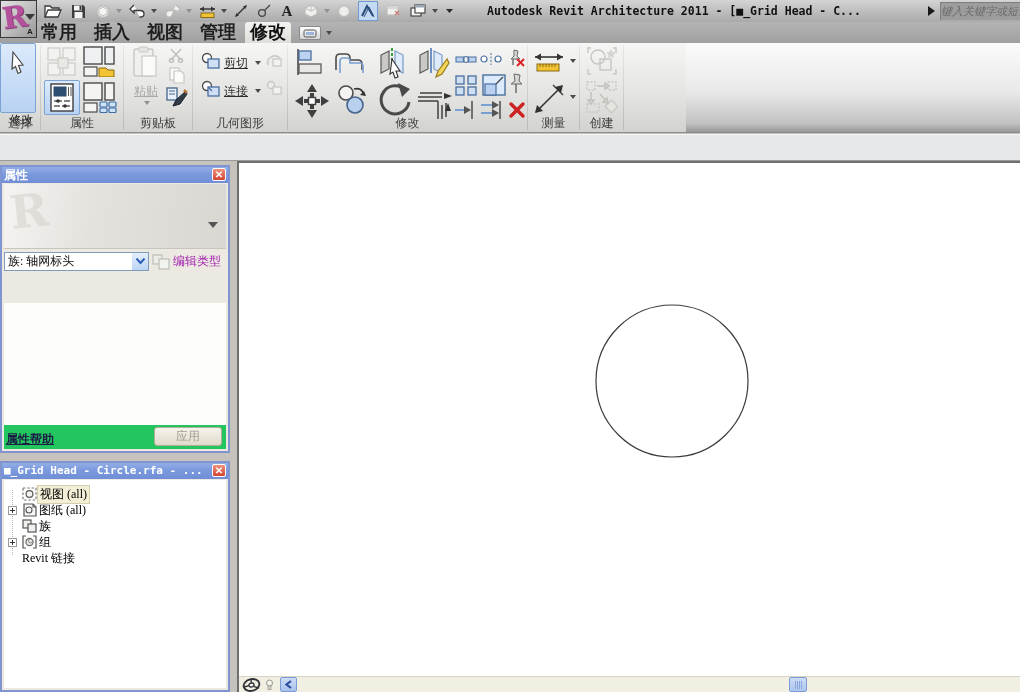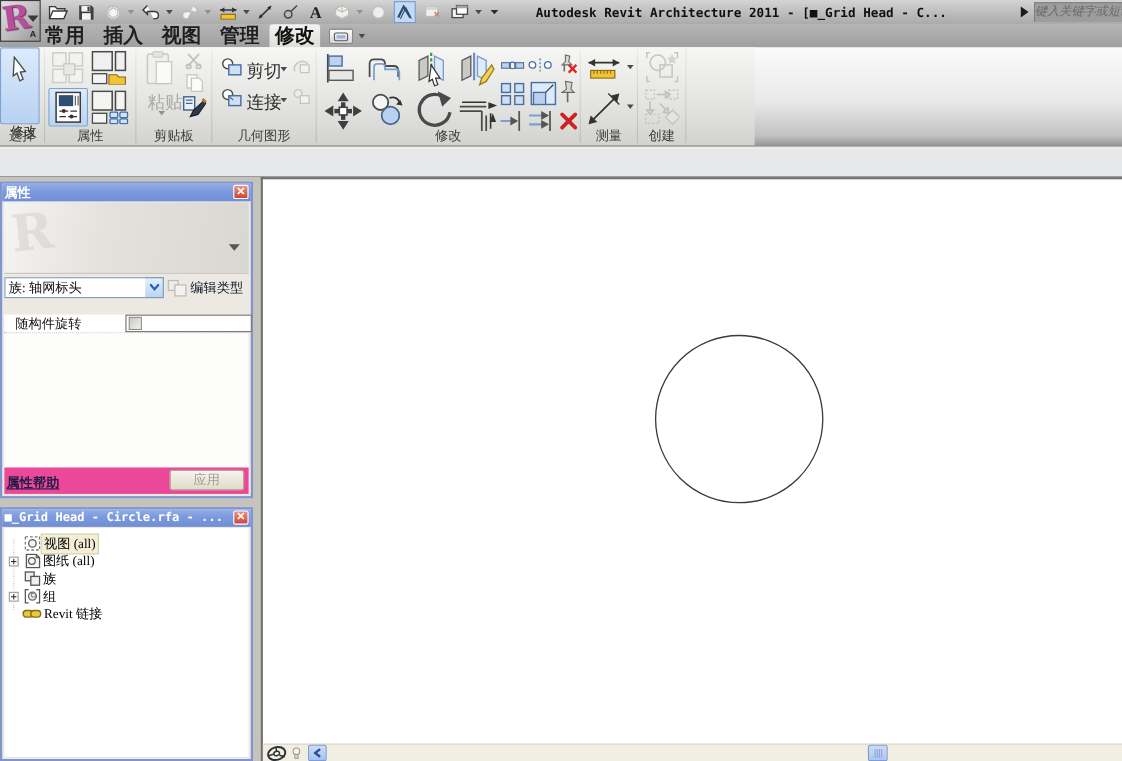--- a/index.html
+++ b/index.html
@@ -36,21 +36,21 @@
   #panel-toggle { left:299px; top:4px; width:22px; height:14px; background:linear-gradient(#fdfdfd,#d6d6d6); border:1px solid #8a8a8a; border-radius:2px; display:flex; align-items:center; justify-content:center; }
   #panel-toggle-caret { left:324px; top:9px; }
 
   
   #ribbon { left:0; top:43px; width:1020px; height:90px; background:linear-gradient(#fbfbfb,#e9e9e9 55%,#c2c2c2 90%,#989898); border-bottom:1px solid #8c8c8c; }
   #ribbon-panels { position:absolute; left:0; top:0; height:89px; width:686px; background:linear-gradient(#f6f6f5,#e3e3e1 60%,#d2d2cf); }
   .panel { position:absolute; top:0; height:89px; }
   .panel .sep { position:absolute; right:0; top:2px; width:1px; height:85px; background:linear-gradient(#e8e8e8,#b9b9b9); }
   .panel-label { position:absolute; left:0; right:1px; bottom:1px; height:15px; line-height:15px; text-align:center; color:#3c3c3c; font-size:12px; }
   .icon { position:absolute; }
-  .ribbon-text { position:absolute; font-size:16px; color:#2e2e2e; }
+  .ribbon-text { position:absolute; font-size:12px; color:#2e2e2e;text-decoration:underline; }
   .dim-text { color:#a9a9a9; }
   #btn-modify { left:2px; top:2px; width:36px; height:70px; background:linear-gradient(#dceafc,#b8d2f2); border:1px solid #7da3d4; border-radius:2px; text-align:center; }
   #btn-modify .lbl { position:absolute; bottom:3px; width:100%; text-align:center; font-size:12px; color:#222; }
   .hl-box { background:linear-gradient(#dceafc,#b9d3f3); border:1px solid #7da3d4; border-radius:2px; }
 
   
   #optionsbar { left:0; top:134px; width:1020px; height:27px; background:#e6e8ea; border-top:1px solid #f5f5f5; border-bottom:1px solid #9a9a9a; }
 
   
   .palette { background:#ece9e2; border:2px solid #8094d0; }
@@ -60,29 +60,29 @@
   .close-x { position:absolute; top:1px; right:2px; width:14px; height:13px; background:linear-gradient(#f0927e,#d04532); border:1px solid #fff; border-radius:2px; color:#fff; font-family:"Liberation Sans",sans-serif; font-size:10px; font-weight:bold; text-align:center; line-height:12px; }
   #properties-palette { left:0; top:165px; width:230px; height:288px; }
   #prop-preview { position:absolute; left:2px; top:17px; right:2px; height:65px; background:linear-gradient(100deg,#f5f4f2,#e4e2dd 40%,#d9d7d2); border-bottom:1px solid #c8c5be; }
   #prop-preview-r { position:absolute; left:6px; top:0px; font-family:"DejaVu Serif",serif; font-size:46px; font-weight:bold; color:rgba(208,206,199,.5); transform:rotate(-6deg); }
   #prop-preview-caret { position:absolute; right:8px; top:38px; width:0; height:0; border-left:5px solid transparent; border-right:5px solid transparent; border-top:6px solid #555; }
   #type-selector { position:absolute; left:2px; top:85px; width:144px; height:19px; background:#fff; border:1px solid #7f9db9; }
   #type-selector .val { position:absolute; left:3px; top:0; line-height:17px; font-size:12px; color:#111; white-space:nowrap; }
   #type-dd { position:absolute; right:0; top:0; width:16px; height:17px; background:linear-gradient(#e4effd,#bcd4f5); border-left:1px solid #9ab5d8; }
   #type-dd svg { display:block; margin:5px auto 0; }
   #edit-type-btn { position:absolute; left:150px; top:85px; width:77px; height:19px; display:flex; align-items:center; gap:3px; }
-  #edit-type-btn .t { color:#0f172a; font-size:12px; }
+  #edit-type-btn .t { color:#a21caf; font-size:12px; }
   #prop-section { position:absolute; left:2px; top:106px; right:2px; height:13px; background:linear-gradient(#dedbd4,#cbc8c1); border-bottom:1px solid #bab7b0; font-weight:bold; color:#222; line-height:13px; padding-left:2px; font-size:12px; }
   #sect-chevrons { position:absolute; right:4px; top:1px; }
   #prop-row { position:absolute; left:2px; top:119px; right:2px; height:17px; background:#fff; border-bottom:1px dotted #cfccc5; }
   #prop-row .plabel { position:absolute; left:10px; top:1px; line-height:15px; color:#111; font-size:12px; }
   #prop-value-cell { position:absolute; left:110px; top:0px; width:115px; height:16px; background:#fff; border:1px solid #6e6e6e; }
   #prop-checkbox { position:absolute; left:2px; top:1px; width:12px; height:12px; background:linear-gradient(135deg,#c8c6c0,#f4f3ef); border:1px solid #8d8b85; }
   #prop-empty { position:absolute; left:2px; top:136px; right:2px; bottom:26px; background:#fdfdfc; }
-  #prop-bottom { position:absolute; left:2px; right:2px; bottom:2px; height:24px; background:#ec4899; }
+  #prop-bottom { position:absolute; left:2px; right:2px; bottom:2px; height:24px; background:#22c55e; }
   #prop-help { position:absolute; left:2px; top:6px; color:#1c1c46; text-decoration:underline; font-size:12px; font-weight:bold; }
   #apply-btn { position:absolute; right:4px; top:2px; width:68px; height:19px; background:linear-gradient(#f6f4ec,#dfdccc); border:1px solid #b4ad98; border-radius:3px; text-align:center; line-height:17px; color:#a19f91; font-size:12px; }
 
   #project-browser { left:0; top:461px; width:230px; height:231px; }
   #browser-title { font-family:"DejaVu Sans Mono",monospace; font-size:11px; }
   #browser-body { position:absolute; left:2px; top:17px; right:2px; bottom:2px; background:#fff; overflow:hidden; }
   .tree-item { position:absolute; left:0; height:16px; display:flex; align-items:center; }
   .tree-item .tlabel { font-size:12px; color:#000; white-space:nowrap; padding:0 2px; }
   .tree-item .tlabel.selected { background:#f3eed6; border:1px solid #d6cfae; }
   .expander { position:absolute; left:4px; width:9px; height:9px; background:#fff; border:1px solid #9a9a9a; }
@@ -553,26 +553,20 @@
         <path d="M0.5 0.5 L4.5 5 L8.5 0.5" fill="none" stroke="#2a5dba" stroke-width="2"></path>
       </svg>
   </div>
   <div id="edit-type-btn">
     <svg width="18" height="16" viewBox="0 0 18 16">
       <rect x="1" y="1" width="9" height="9" fill="#ecece8" stroke="#bdbdb8" stroke-width="1.2"></rect>
       <rect x="7" y="5" width="10" height="10" fill="#f2f2ee" stroke="#bdbdb8" stroke-width="1.2"></rect>
     </svg>
     <span class="t">编辑类型</span>
   </div>
-  <div id="prop-row">
-    <div class="plabel">随构件旋转</div>
-    <div id="prop-value-cell">
-      <div id="prop-checkbox"></div>
-    </div>
-  </div>
   <div id="prop-empty"></div>
   <div id="prop-bottom">
     <div id="prop-help">属性帮助</div>
     <div id="apply-btn">应用</div>
   </div>
 </div>
 
 <div id="project-browser" class="abs palette">
   <div class="pal-title" id="browser-title">■_Grid Head - Circle.rfa - ...</div>
   <div class="close-x">✕</div>
@@ -610,21 +604,21 @@
     <div class="expander" style="top:58px;"></div>
     <div class="tree-item" style="top:54px;left:18px;">
       <svg width="15" height="14" viewBox="0 0 15 14">
         <path d="M4 1 h-3 v12 h3 M11 1 h3 v12 h-3" fill="none" stroke="#55555a" stroke-width="1.2"></path>
         <circle cx="7.5" cy="7" r="3.6" fill="#ececea" stroke="#6a6a66" stroke-width="1.2"></circle>
         <circle cx="8.5" cy="6" r="2" fill="none" stroke="#8a8a86" stroke-width="1"></circle>
       </svg>
       <span class="tlabel">组</span>
     </div>
 
-    <div class="tree-item" style="top:70px;left:16px;">
+    <div class="tree-item" style="top:70px;left:16px;flex-direction:column;">
       <svg width="18" height="12" viewBox="0 0 18 12">
         <g fill="#e8c93e" stroke="#8a6a14" stroke-width="1.3">
           <rect x="1" y="3" width="9" height="6" rx="3"></rect>
           <rect x="8" y="3" width="9" height="6" rx="3"></rect>
         </g>
       </svg>
       <span class="tlabel">Revit 链接</span>
     </div>
   </div>
 </div>

